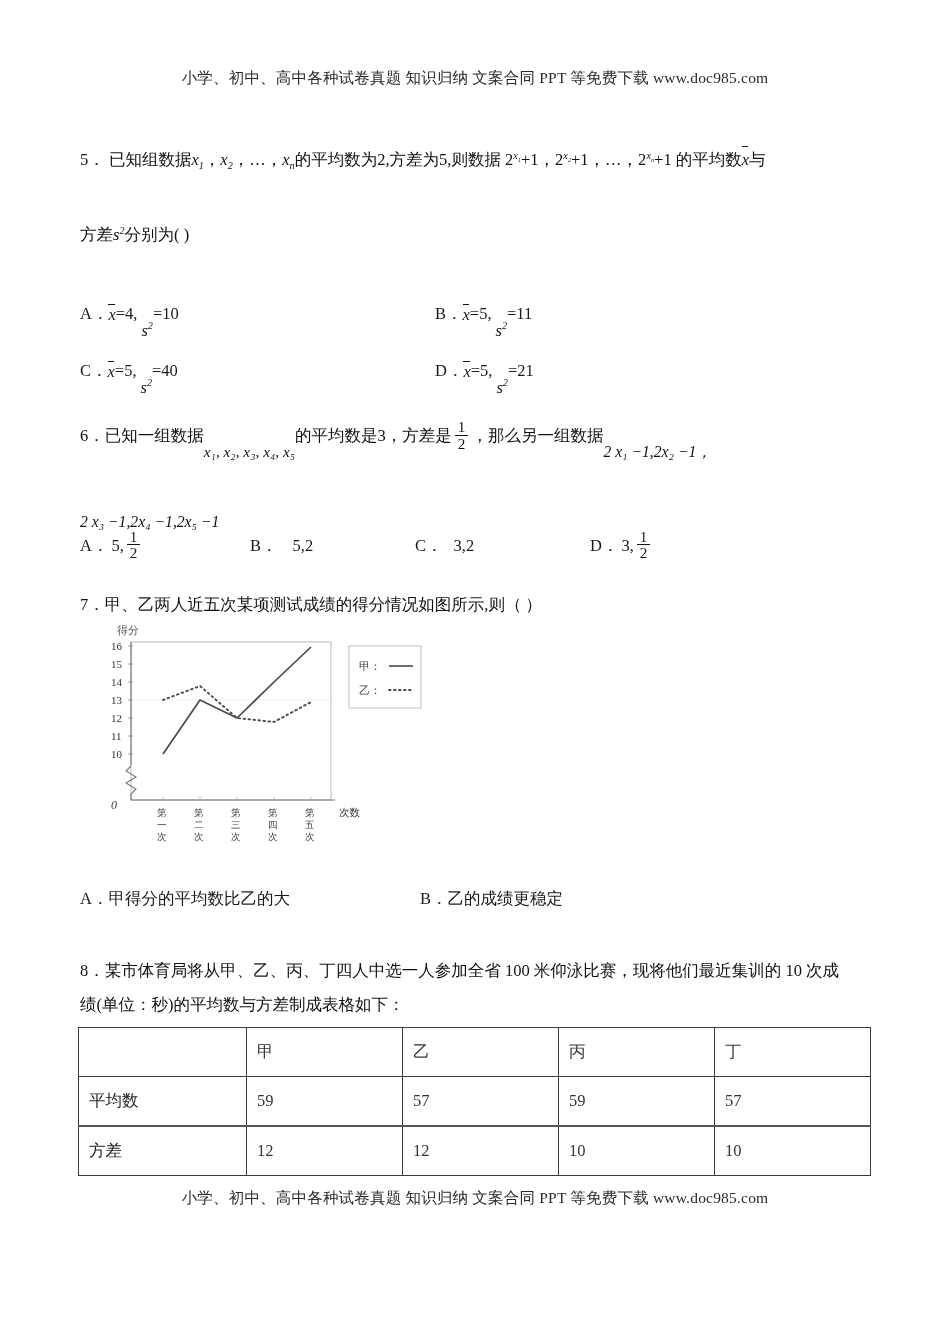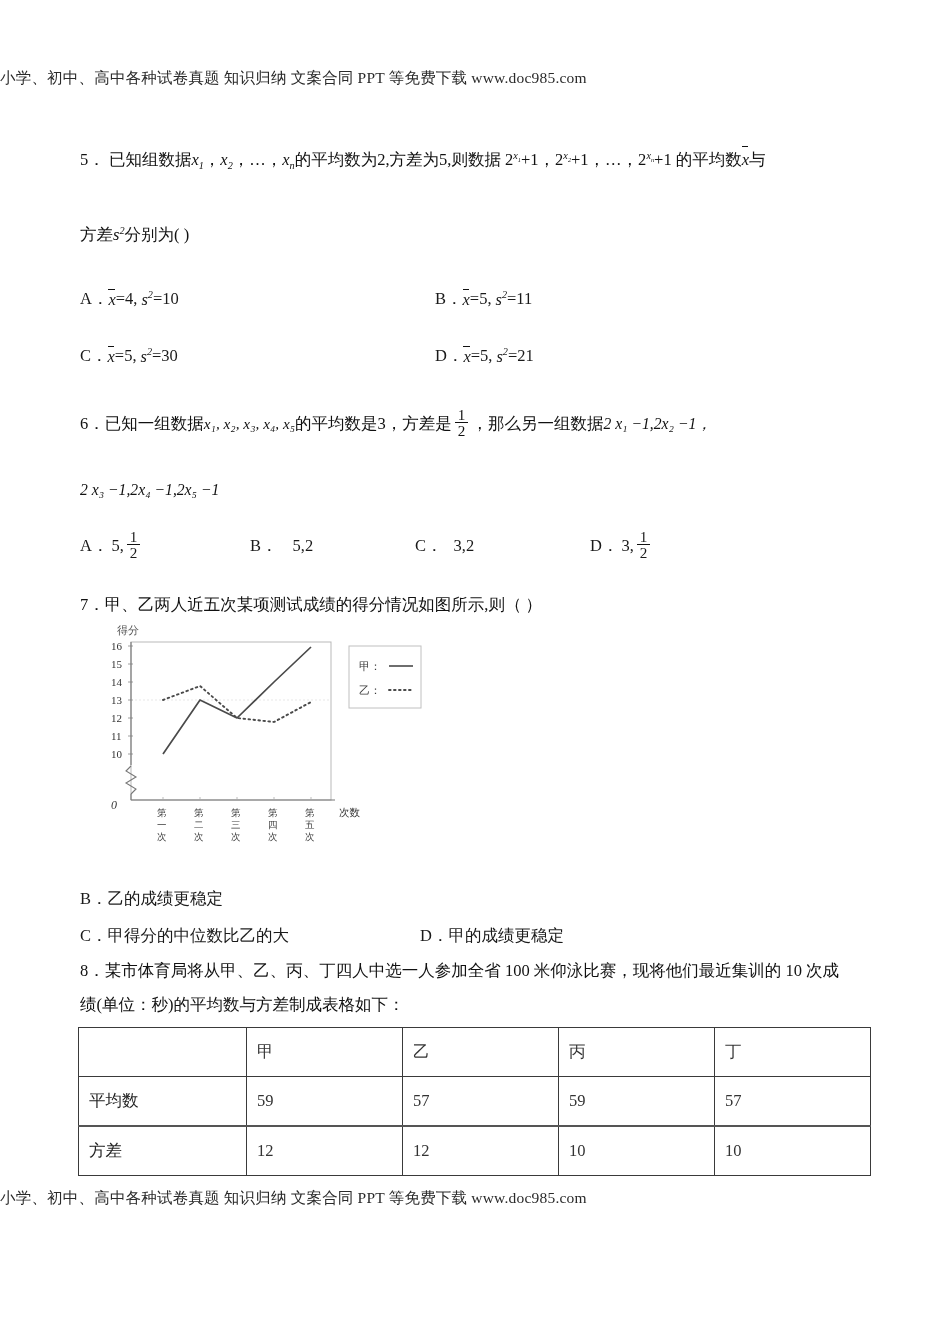--- a/index.html
+++ b/index.html
@@ -19,20 +19,21 @@
     position: relative;
     width: 950px;
     height: 1344px;
     box-sizing: border-box;
     padding: 0 80px;
   }
   .watermark {
     position: absolute;
     left: 0;
     width: 950px;
+    text-align: center;
     font-size: 15.5px;
     color: #2a2a2a;
     letter-spacing: 0.2px;
     white-space: nowrap;
   }
   .watermark-top { top: 68px; }
   .watermark-bottom { top: 1188px; }
 
   .q {
     position: absolute;
@@ -55,20 +56,21 @@
   }
   .opt {
     display: flex;
     align-items: center;
   }
 
   
   .mi {
     font-family: "Liberation Serif", "DejaVu Serif", serif;
     font-style: italic;
+    margin-top: 32px;
   }
   sup.sm {
     font-size: 0.62em;
     vertical-align: super;
     font-style: italic;
   }
   sub.sm {
     font-size: 0.62em;
     vertical-align: sub;
     font-style: italic;
@@ -171,21 +173,21 @@
     </div>
   </div>
 
   <div class="opts" style="top:345px;">
     <div class="opt-row">
       <div class="opt" style="width:355px;">
         <span>C．</span>
         <span class="ovl">x</span>
         <span>=5,</span>
         <span class="mi" style="margin-left:4px;"><span>s</span><sup class="sm">2</sup></span>
-        <span>=30</span>
+        <span>=40</span>
       </div>
       <div class="opt">
         <span>D．</span>
         <span class="ovl">x</span>
         <span>=5,</span>
         <span class="mi" style="margin-left:4px;"><span>s</span><sup class="sm">2</sup></span>
         <span>=21</span>
       </div>
     </div>
   </div>
@@ -307,27 +309,22 @@
       <rect x="246" y="26" width="72" height="62" fill="none" stroke="#c0c0c0" stroke-width="1"></rect>
       <text x="256" y="50" font-family="Liberation Sans, sans-serif" font-size="11" fill="#3a3a3a">甲：</text>
       <line x1="286" y1="46" x2="310" y2="46" stroke="#4a4a4a" stroke-width="1.6"></line>
       <text x="256" y="74" font-family="Liberation Sans, sans-serif" font-size="11" fill="#3a3a3a">乙：</text>
       <line x1="286" y1="70" x2="310" y2="70" stroke="#4a4a4a" stroke-width="1.9" stroke-linecap="round" stroke-dasharray="1.6,3.4"></line>
     </svg>
   </div>
 
   <div class="opts" style="top:888px;">
     <div class="opt-row">
+      <div class="opt" style="width:340px;">A．甲得分的平均数比乙的大</div>
       <div class="opt">B．乙的成绩更稳定</div>
-    </div>
-  </div>
-  <div class="opts" style="top:925px;">
-    <div class="opt-row">
-      <div class="opt" style="width:340px;">C．甲得分的中位数比乙的大</div>
-      <div class="opt">D．甲的成绩更稳定</div>
     </div>
   </div>
 
   <div class="q" style="top:958px;">
     <span>8．</span><span>某市体育局将从甲、乙、丙、丁四人中选一人参加全省 100 米仰泳比赛，现将他们最近集训的 10 次成</span>
   </div>
   <div class="q" style="top:992px;">
     <span>绩(单位：秒)的平均数与方差制成表格如下：</span>
   </div>
 

